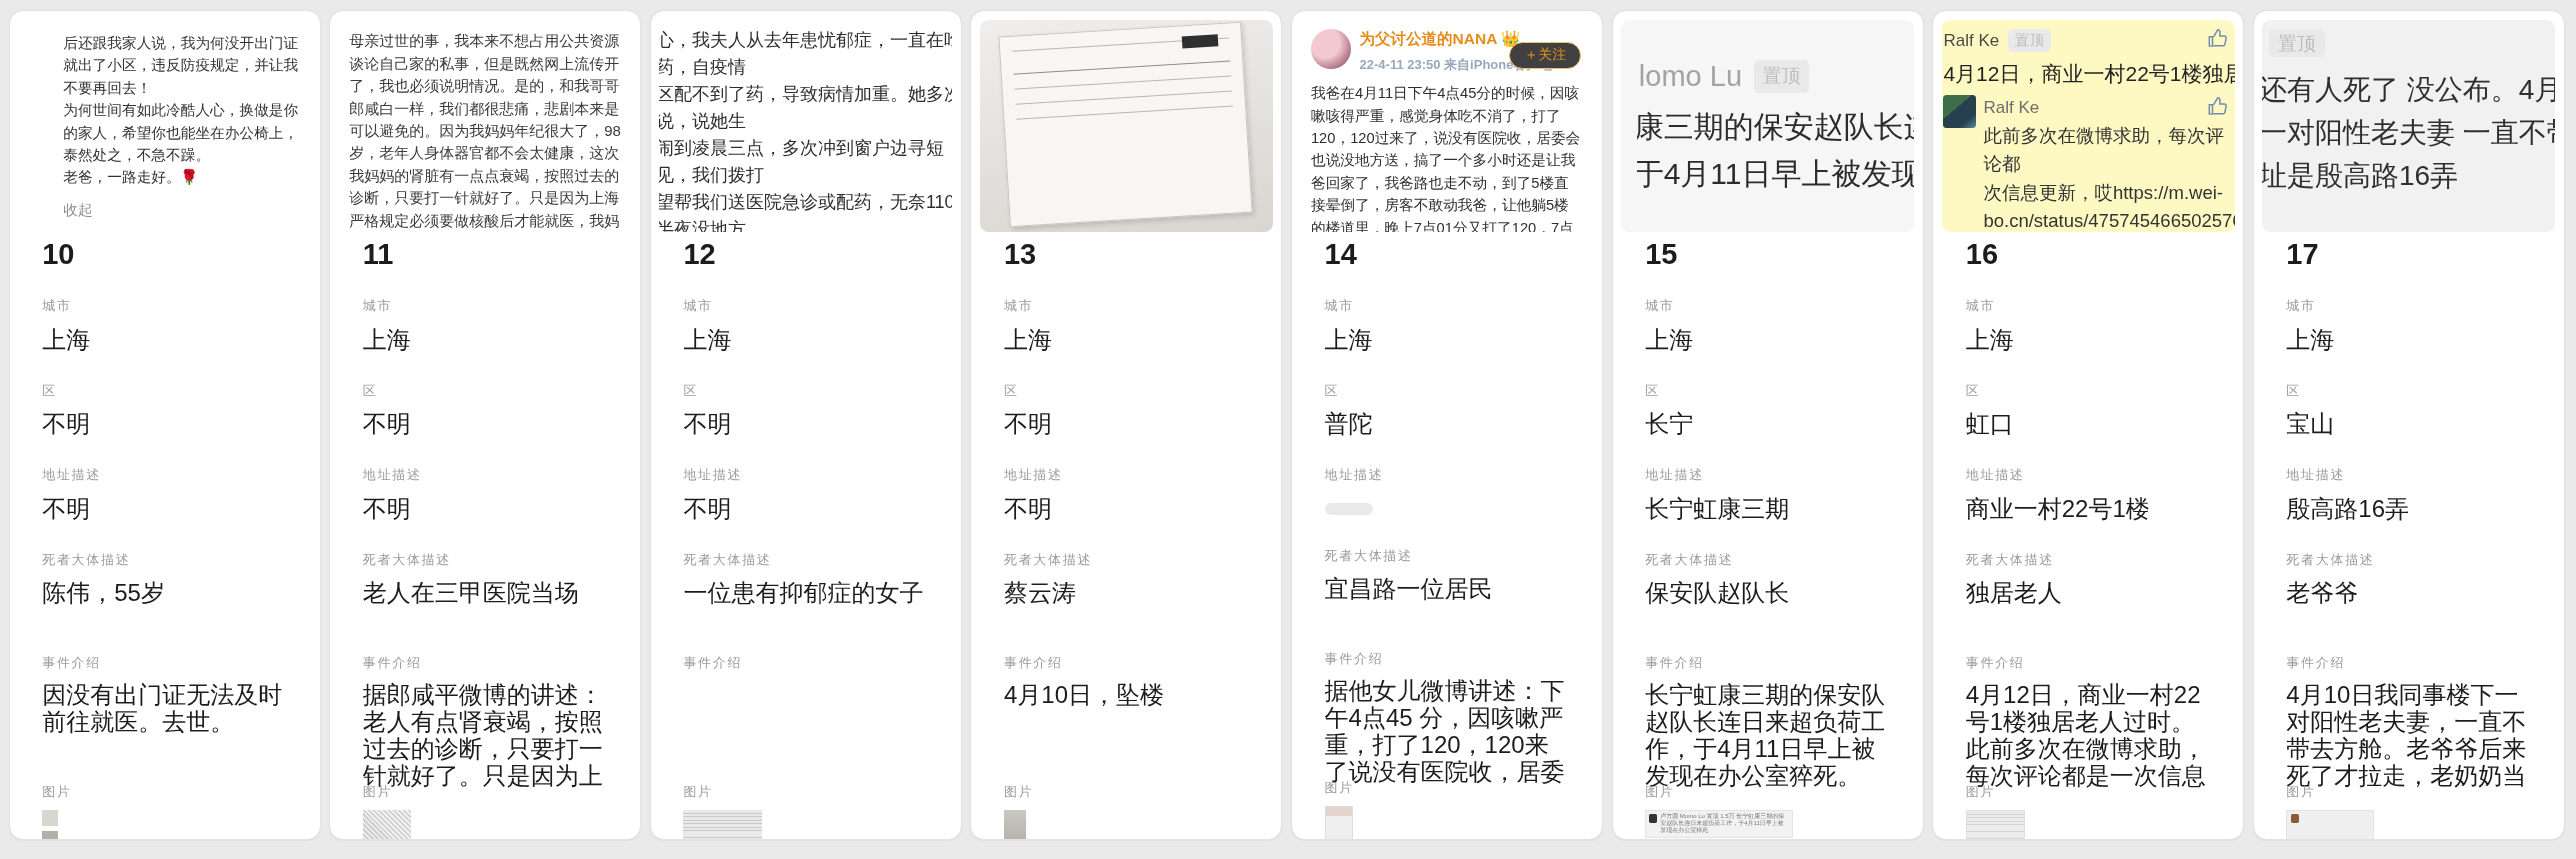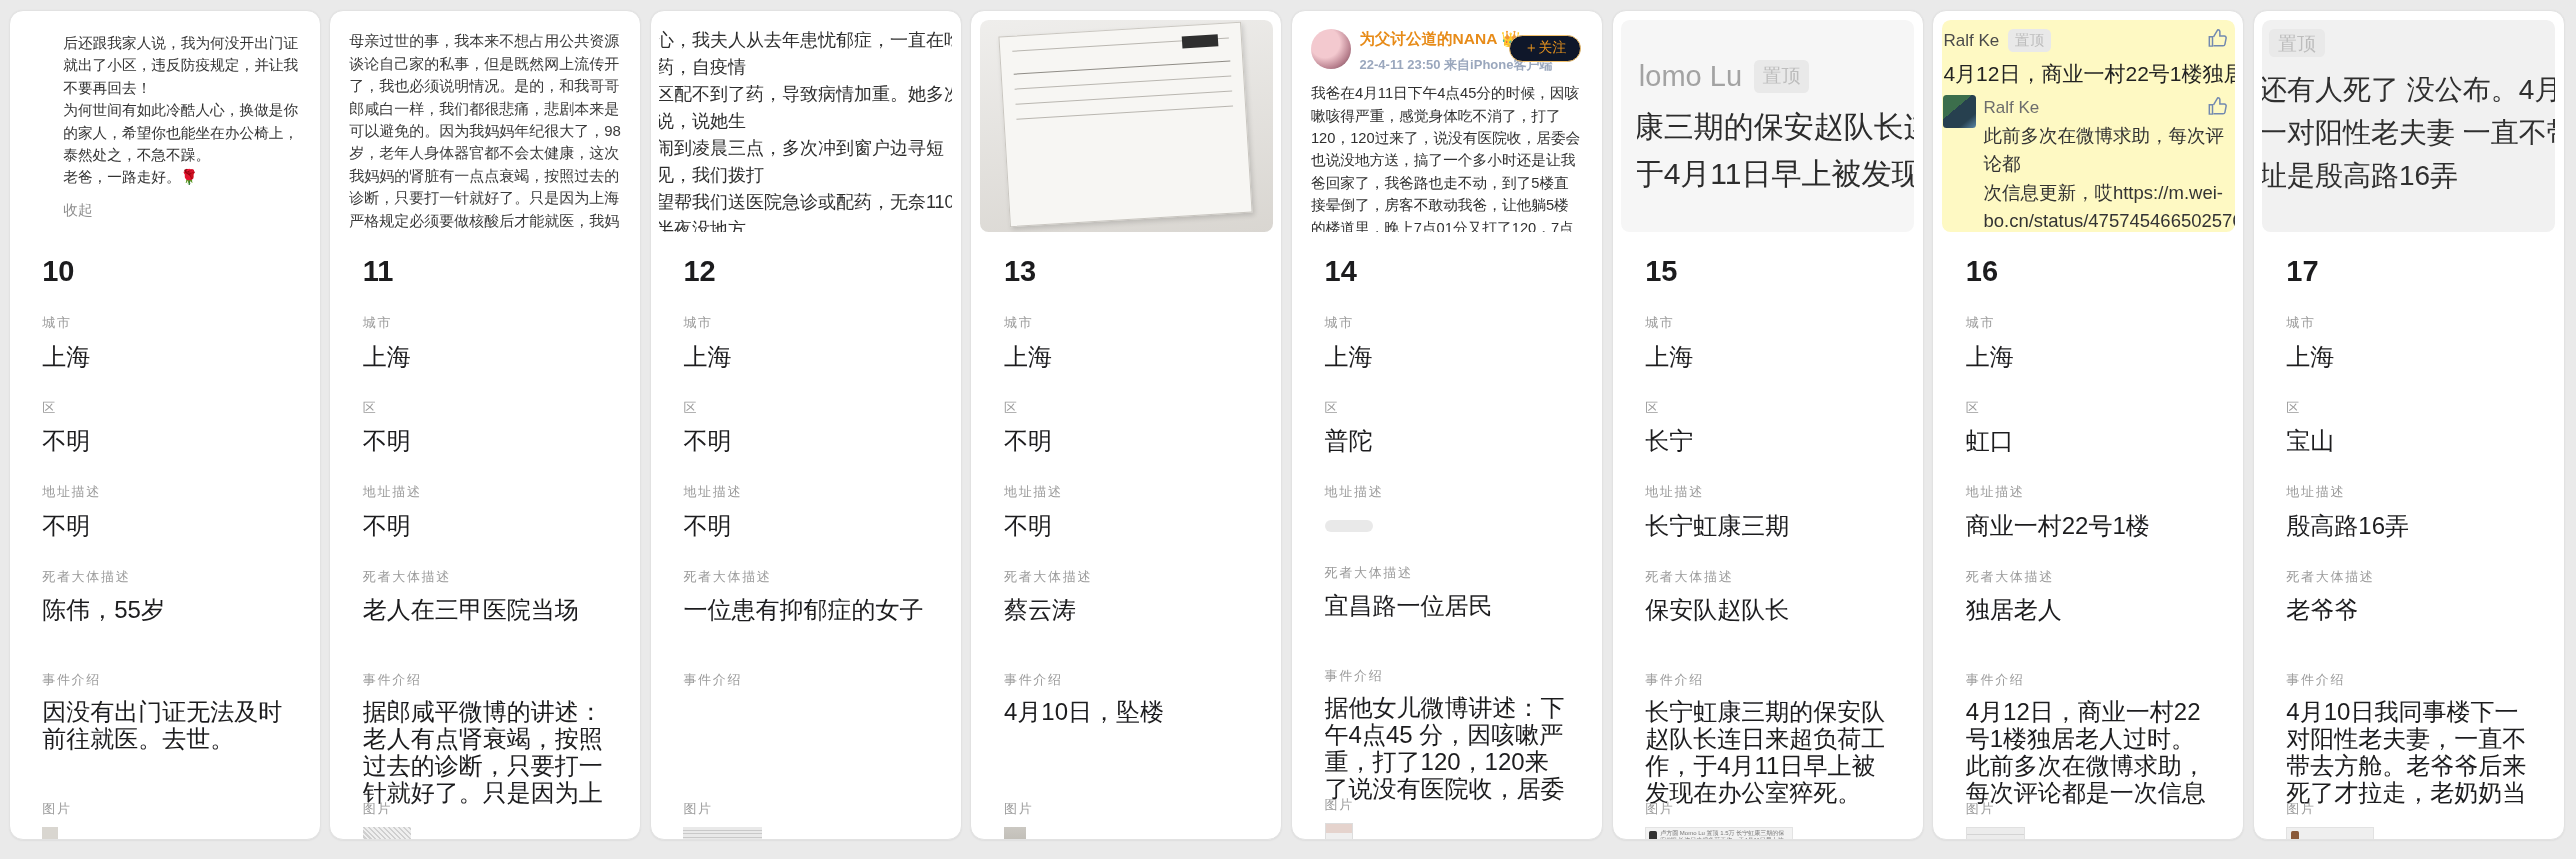--- a/index.html
+++ b/index.html
@@ -42,22 +42,22 @@
 
   
   .wb { padding:8.6px 10.4px 0; box-sizing:border-box; }
   .wb-head { display:flex; align-items:flex-start; position:relative; }
   .wb-ava { width:40px; height:40px; border-radius:50%; flex:0 0 40px;
     background:radial-gradient(circle at 35% 35%, #f3c9cf 0 40%, #b77f8d 70%, #5d3a46); }
   .wb-meta { margin-left:8.6px; }
   .wb-name { color:#e78b18; font-size:15.5px; font-weight:bold; }
   .wb-time { color:#9aa7bd; font-size:13px; margin-top:6px;font-weight:bold; }
   .wb-follow {
-    position:absolute; right:1.7px; top:6px;
-    border:1.7px solid #f2c06a; color:#e7931d; background:#0f172a;
+    position:absolute; right:1.7px; top:13px;
+    border:1.7px solid #f2c06a; color:#e7931d; background:#404040;
     border-radius:15.5px; padding:3.5px 14px; font-size:14px;
   }
   .wb-text { margin-top:8.6px; font-size:14.7px; line-height:22.4px; color:#2f2f2f; }
 
   
   .c5 .shot { background:#f6f6f6; }
   .bigtext { padding:40px 0 0 1.7px;margin-left:16px; }
   .bt-head { color:#a3a3a3; font-size:29px; display:flex; align-items:center; gap:12px; }
   .badge { background:#e9e9e9; color:#bdbdbd; font-size:19px; padding:3.5px 8.6px; border-radius:5.2px; }
   .bt-line { font-size:30px; line-height:47px; color:#2c2c2c; white-space:nowrap; }
@@ -78,21 +78,21 @@
   .wt-rtext { font-size:18.5px; line-height:28.5px; color:#333; white-space:pre-line; }
 
   
   .c7 .shot { background:#f1f1f1; }
   .bigtext2 { padding:10.4px 0 0 7px; }
   .bt2-lines { margin-top:12px; margin-left:-10.4px; }
   .bt2-line { font-size:28px; line-height:43px; color:#2f2f2f; white-space:nowrap; }
 
   
   .cbody { padding:0 24px; }
-  .num { margin-top:23px; font-size:29px; font-weight:600; color:#1c1c1e; }
+  .num { margin-top:6px; font-size:29px; font-weight:600; color:#1c1c1e; }
   .field { margin-top:26px; }
   .lbl { font-size:13px; color:#9b9b9b; letter-spacing:1.7px; }
   .val { margin-top:8.6px; font-size:24px; color:#1c1c1e; min-height:24px; }
   .val:empty::before { content:""; display:inline-block; width:48px; height:12px; border-radius:6px; background:#e9e9e9; margin-top:7px; }
   .f-event { margin-top:45px; height:129px; }
   .f-event .val { line-height:27px; max-height:109px; overflow:hidden; }
   .f-image { margin-top:0; height:69px; }
   .att-thumb { margin-top:8.6px; background:#ddd; }
 
   

